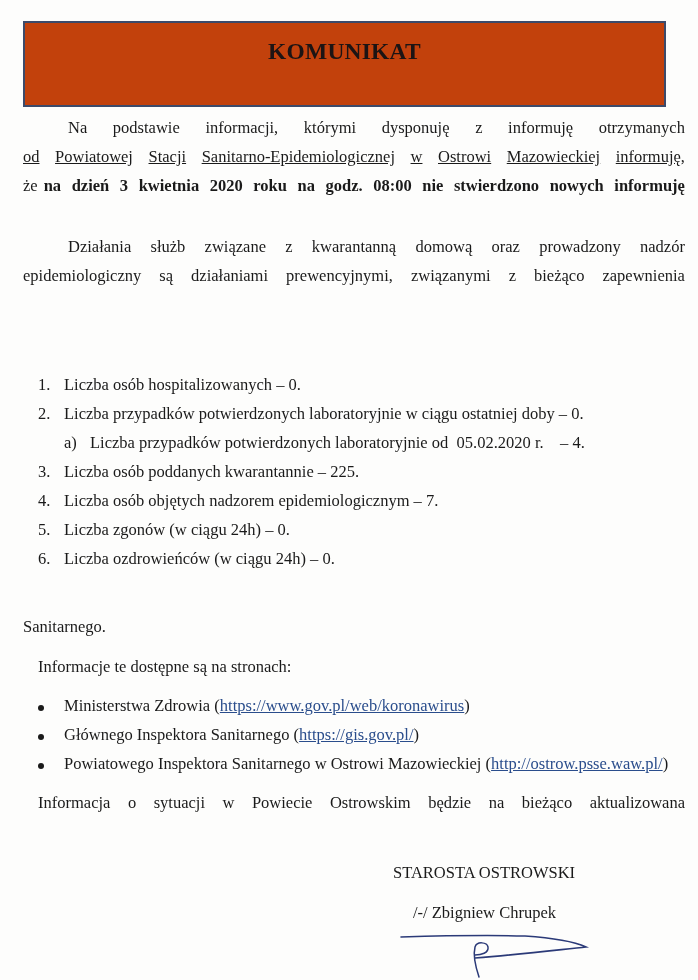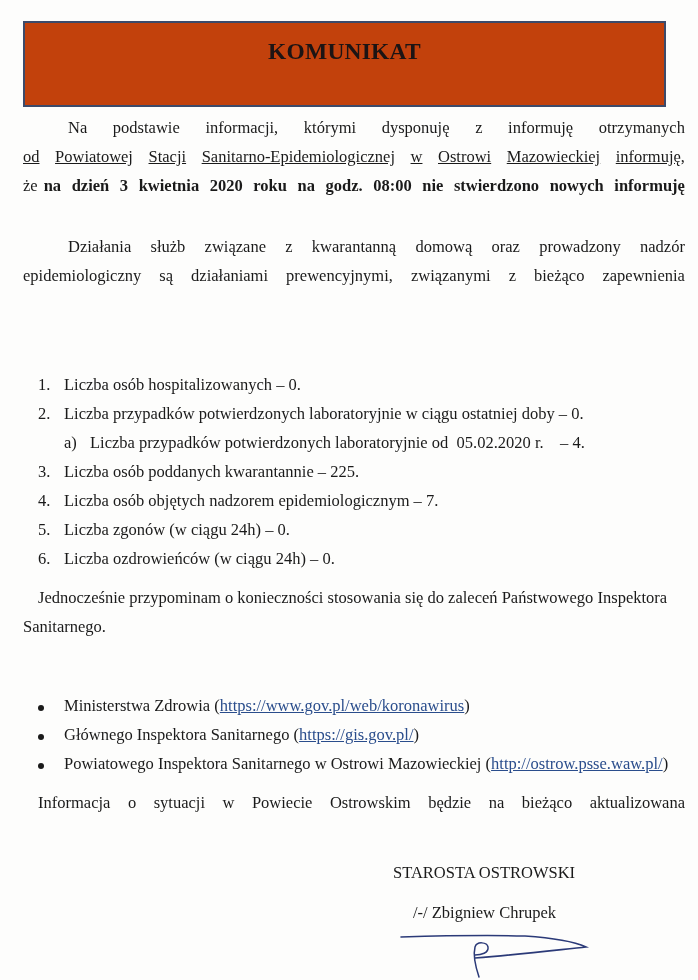--- a/index.html
+++ b/index.html
@@ -162,23 +162,23 @@
     <span class="list-num" style="left:38px; top:493px;">4.</span>
     <span class="line" style="left:64px; top:493px;">Liczba osób objętych nadzorem epidemiologicznym – 7.</span>
 
     <span class="list-num" style="left:38px; top:522px;">5.</span>
     <span class="line" style="left:64px; top:522px;">Liczba zgonów (w ciągu 24h) – 0.</span>
 
     <span class="list-num" style="left:38px; top:551px;">6.</span>
     <span class="line" style="left:64px; top:551px;">Liczba ozdrowieńców (w ciągu 24h) – 0.</span>
   </div>
 
-  <div class="line" style="left:38px; top:590px;">Jednocześnie przypominam o konieczności stosowania się do zaleceń Państwowego Inspektora</div>
   <div class="line" style="left:23px; top:619px;">Sanitarnego.</div>
 
+  <div class="line" style="left:38px; top:659px;">Informacje te dostępne są na stronach:</div>
 
   <div>
     <span class="bullet" style="left:38px; top:705px;"></span>
     <span class="line" style="left:64px; top:698px;">
       <span>Ministerstwa Zdrowia (</span><a class="link">https://www.gov.pl/web/koronawirus</a><span>)</span>
     </span>
 
     <span class="bullet" style="left:38px; top:734px;"></span>
     <span class="line" style="left:64px; top:727px;">
       <span>Głównego Inspektora Sanitarnego (</span><a class="link">https://gis.gov.pl/</a><span>)</span>

